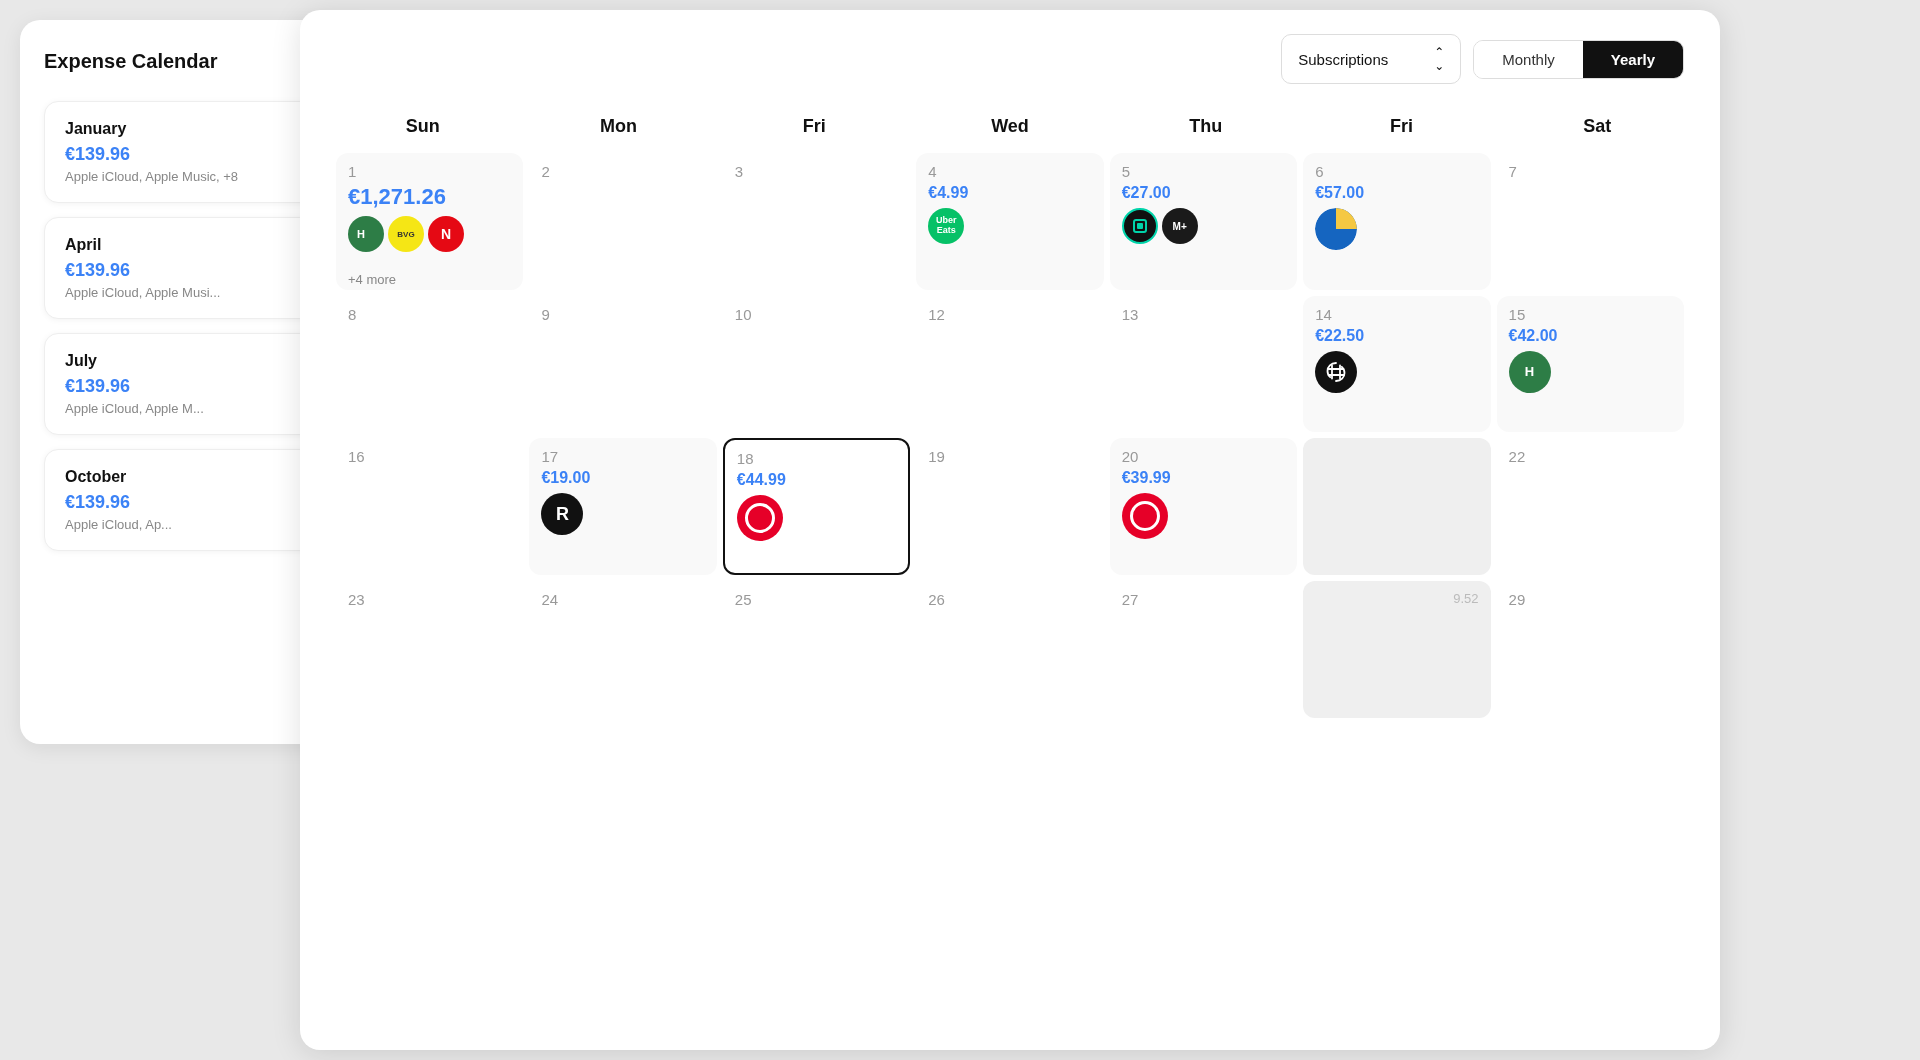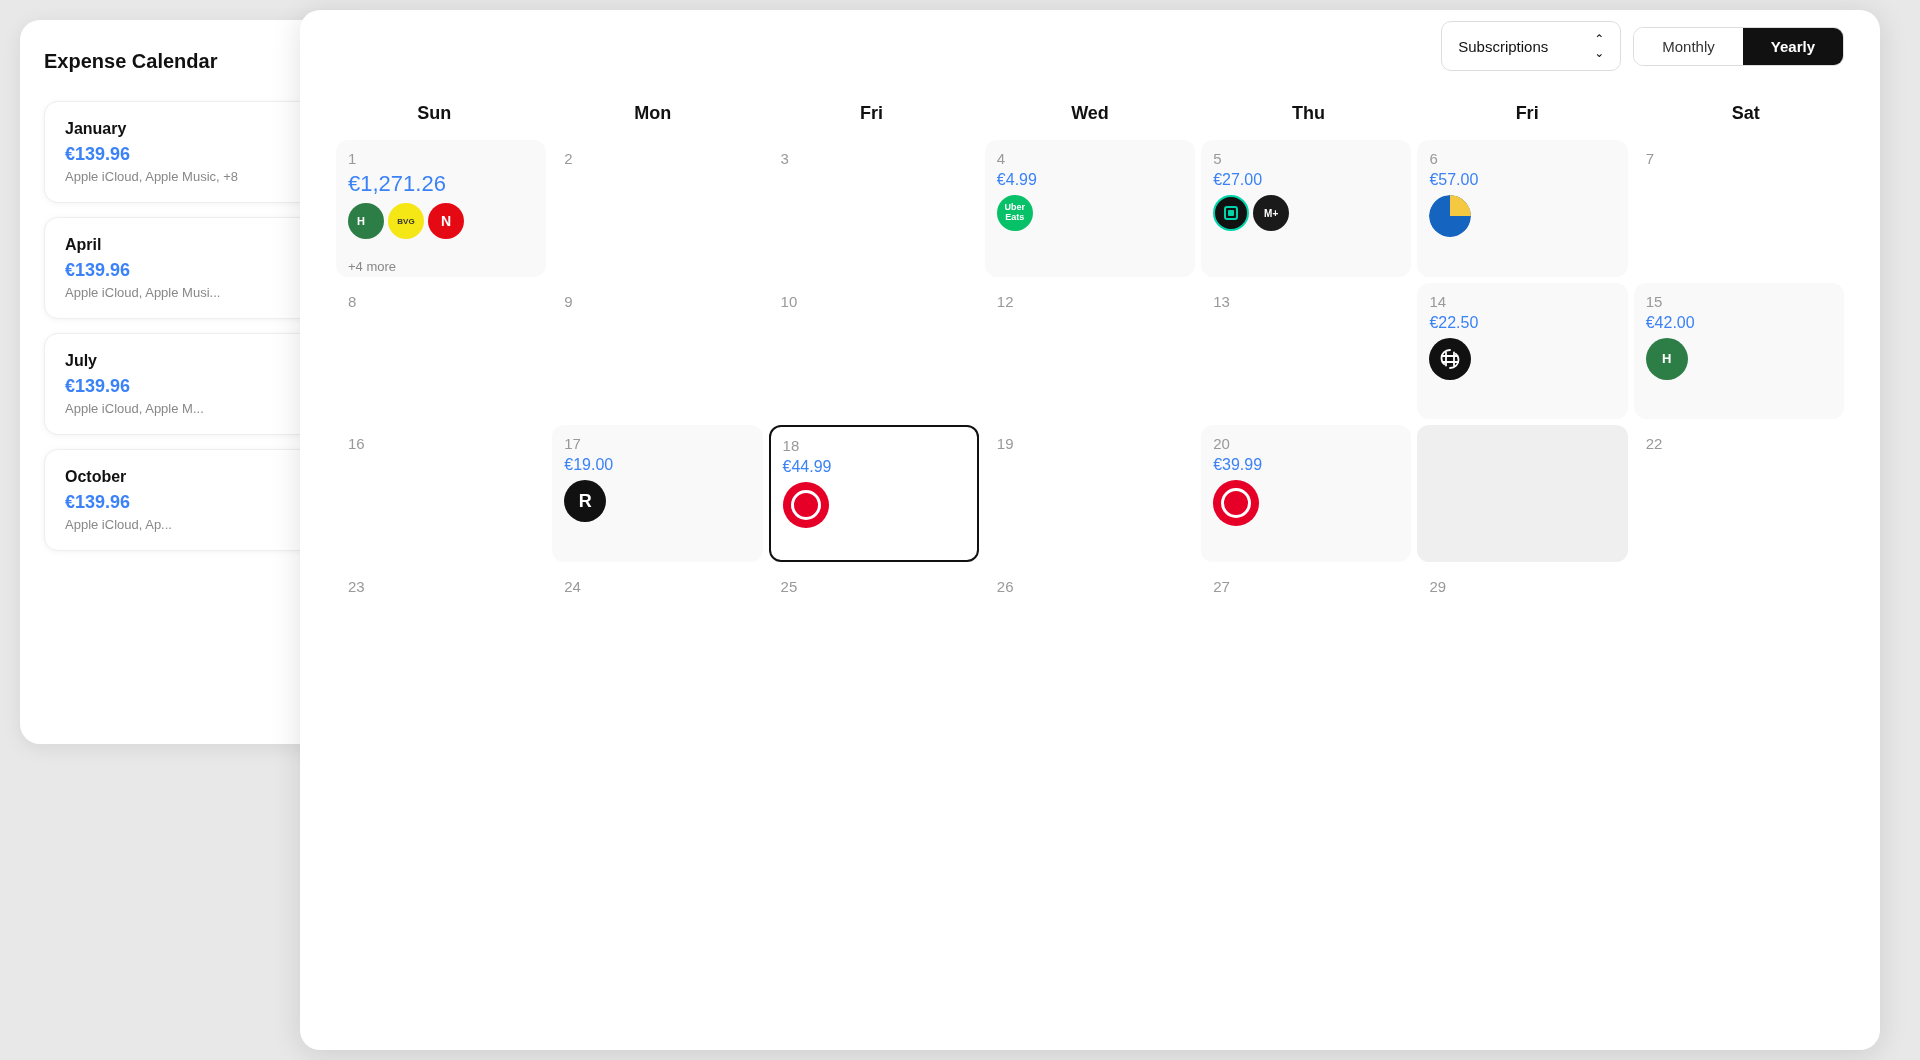--- a/index.html
+++ b/index.html
@@ -59,25 +59,25 @@
     .month-card .month-subs {
       font-size: 13px;
       color: #888;
     }
 
     
     .calendar-card {
       position: absolute;
       left: 300px;
       top: 10px;
-      width: 1580px;
+      width: 1420px;
       height: 1040px;
       background: white;
       border-radius: 20px;
-      padding: 11px 36px;
+      padding: 24px 36px;
       box-shadow: 0 4px 30px rgba(0,0,0,0.12);
       z-index: 2;
       overflow: hidden;
     }
 
     .calendar-header {
       display: flex;
       align-items: center;
       justify-content: flex-end;
       margin-bottom: 24px;
@@ -170,21 +170,21 @@
 
     .cell-day {
       font-size: 15px;
       color: #999;
       font-weight: 400;
       margin-bottom: 4px;
     }
 
     .cell-amount {
       font-size: 16px;
-      font-weight: 400;
+      font-weight: 700;
       color: #3b82f6;
       margin-bottom: 6px;
     }
 
     .cell-amount.large {
       font-size: 22px;
     }
 
     .icon-row {
       display: flex;
@@ -445,20 +445,23 @@
     <div class="cal-cell empty-light">
       <div class="cell-day">25</div>
     </div>
     <div class="cal-cell empty-light">
       <div class="cell-day">26</div>
     </div>
     <div class="cal-cell empty-light">
       <div class="cell-day">27</div>
     </div>
 
+    <div class="cal-cell greyed">
+      <div class="cell-day" style="color:#bbb;text-align:right;font-size:13px;">9.52</div>
+    </div>
 
     <div class="cal-cell empty-light">
       <div class="cell-day">29</div>
     </div>
     <div class="cal-cell empty-light"></div>
     <div class="cal-cell empty-light"></div>
     <div class="cal-cell empty-light"></div>
     <div class="cal-cell empty-light"></div>
     <div class="cal-cell empty-light"></div>
     <div class="cal-cell empty-light"></div>

